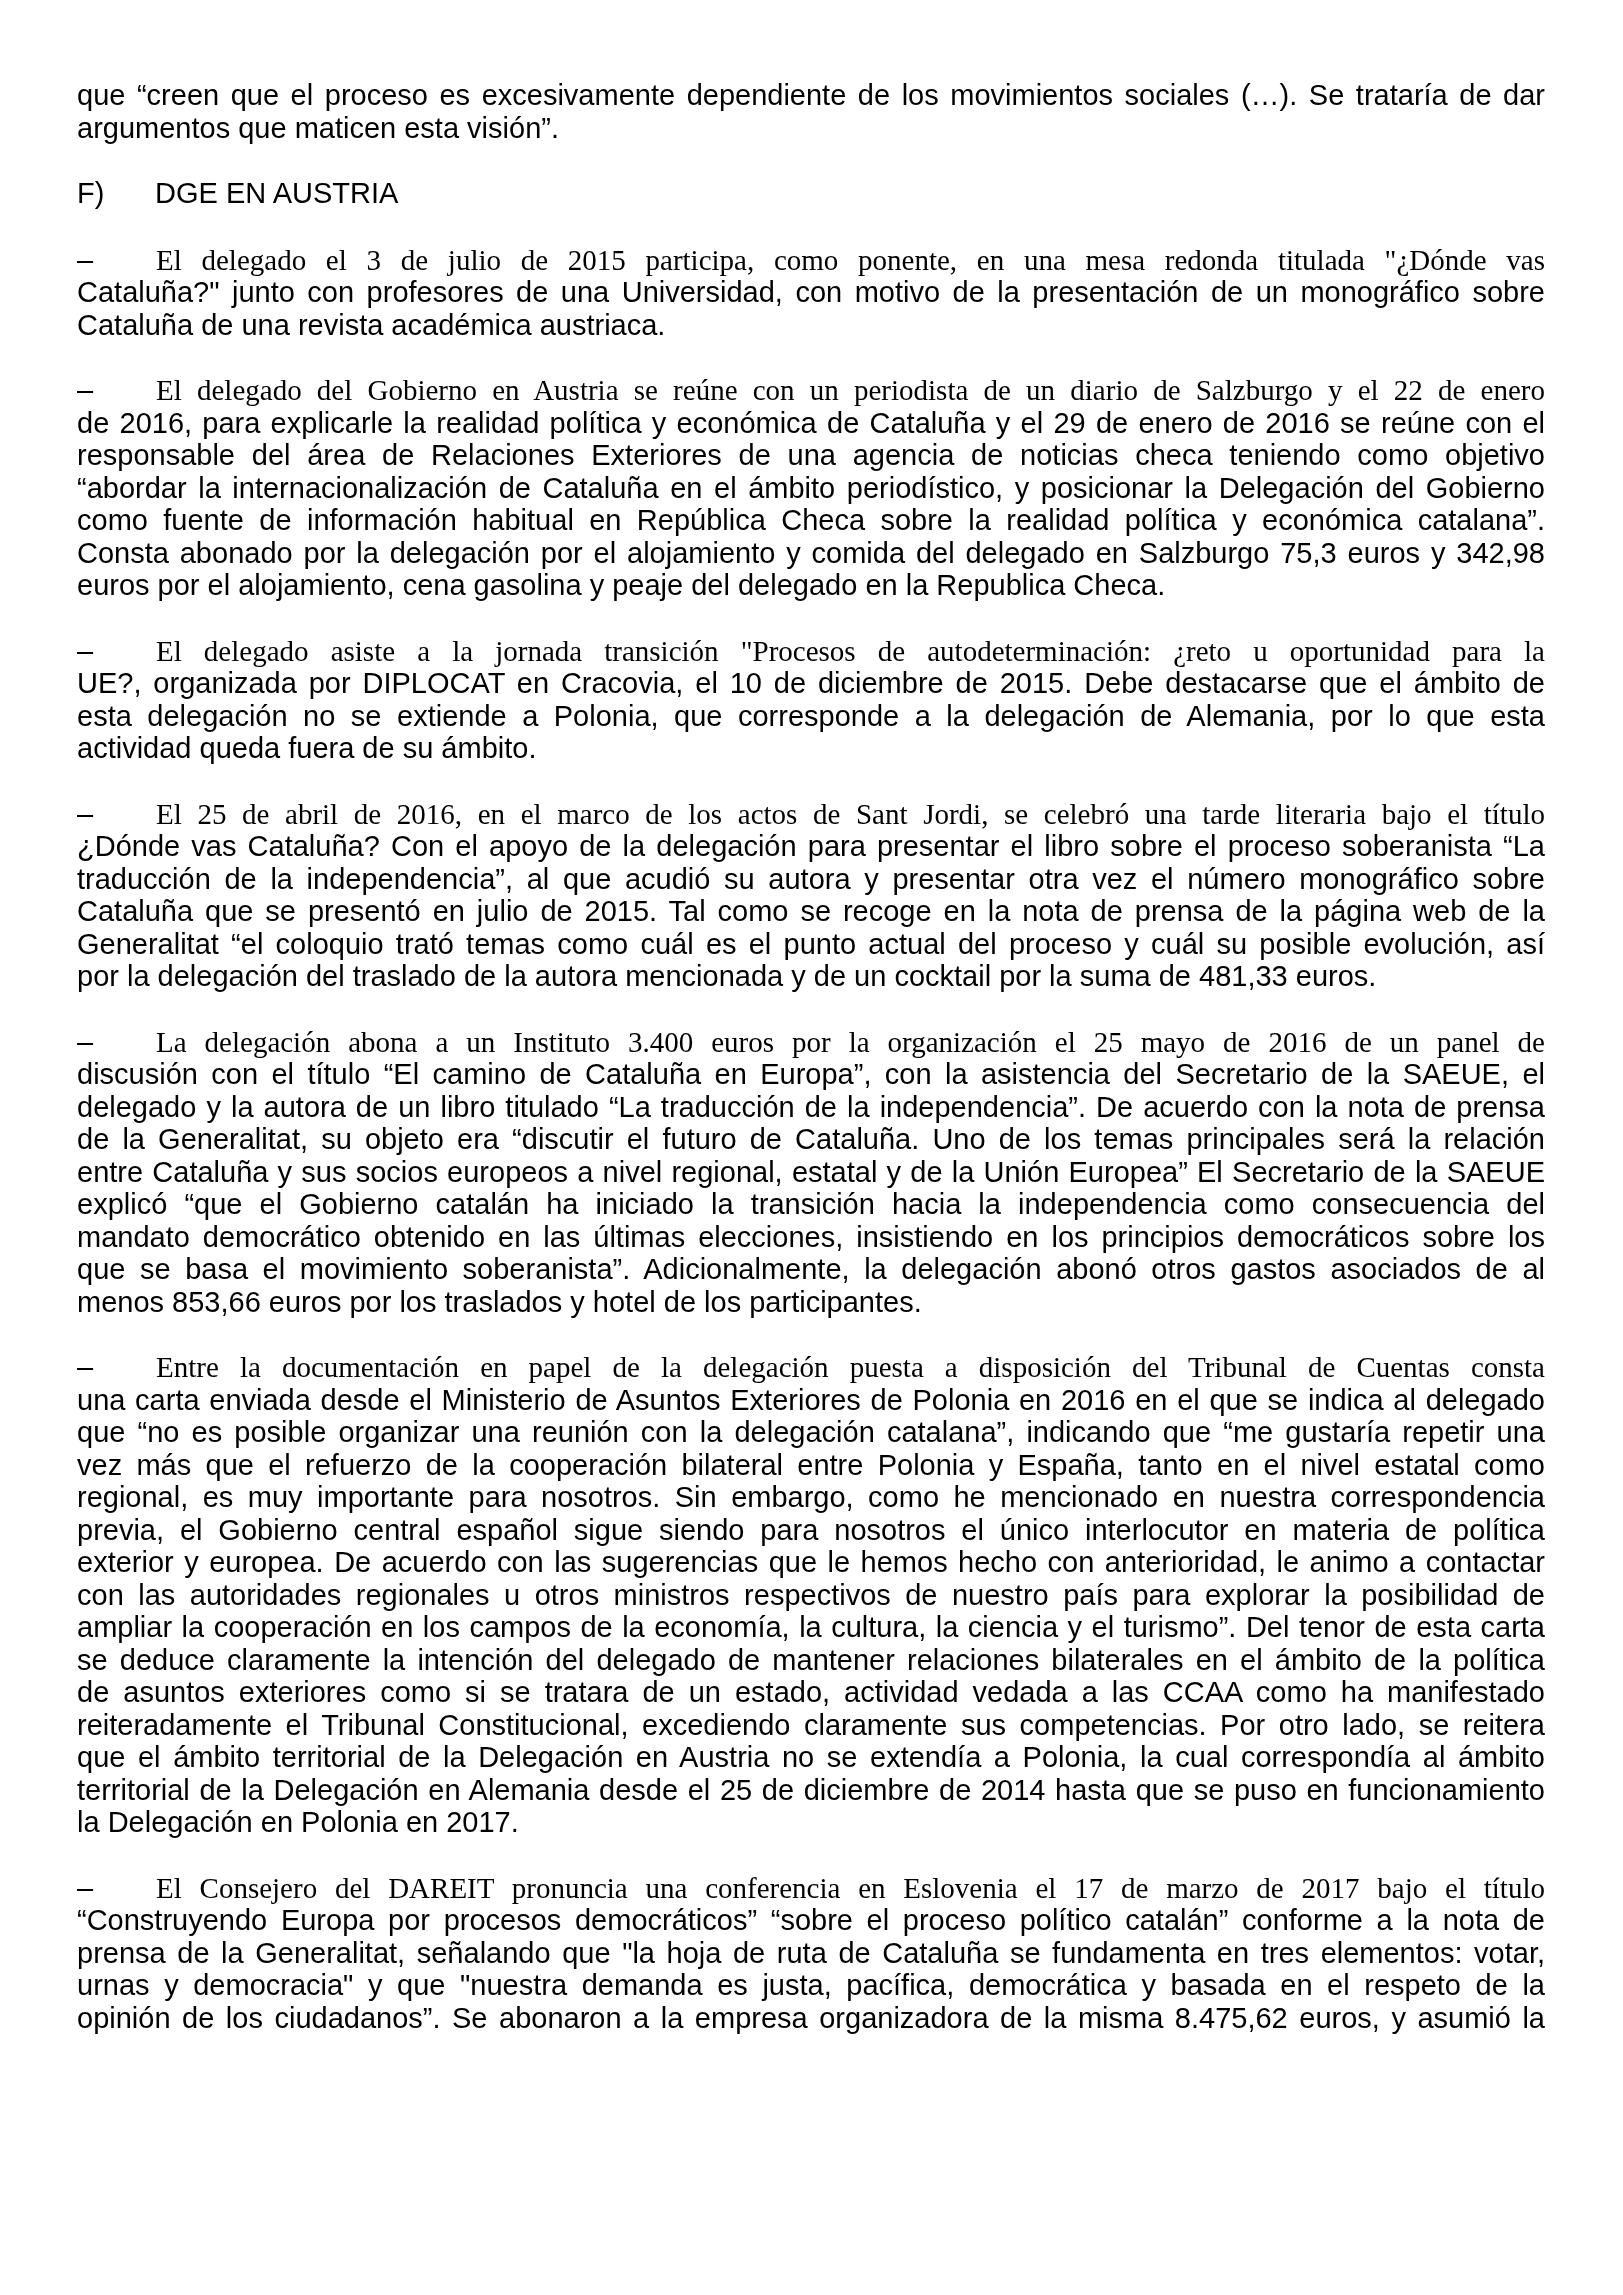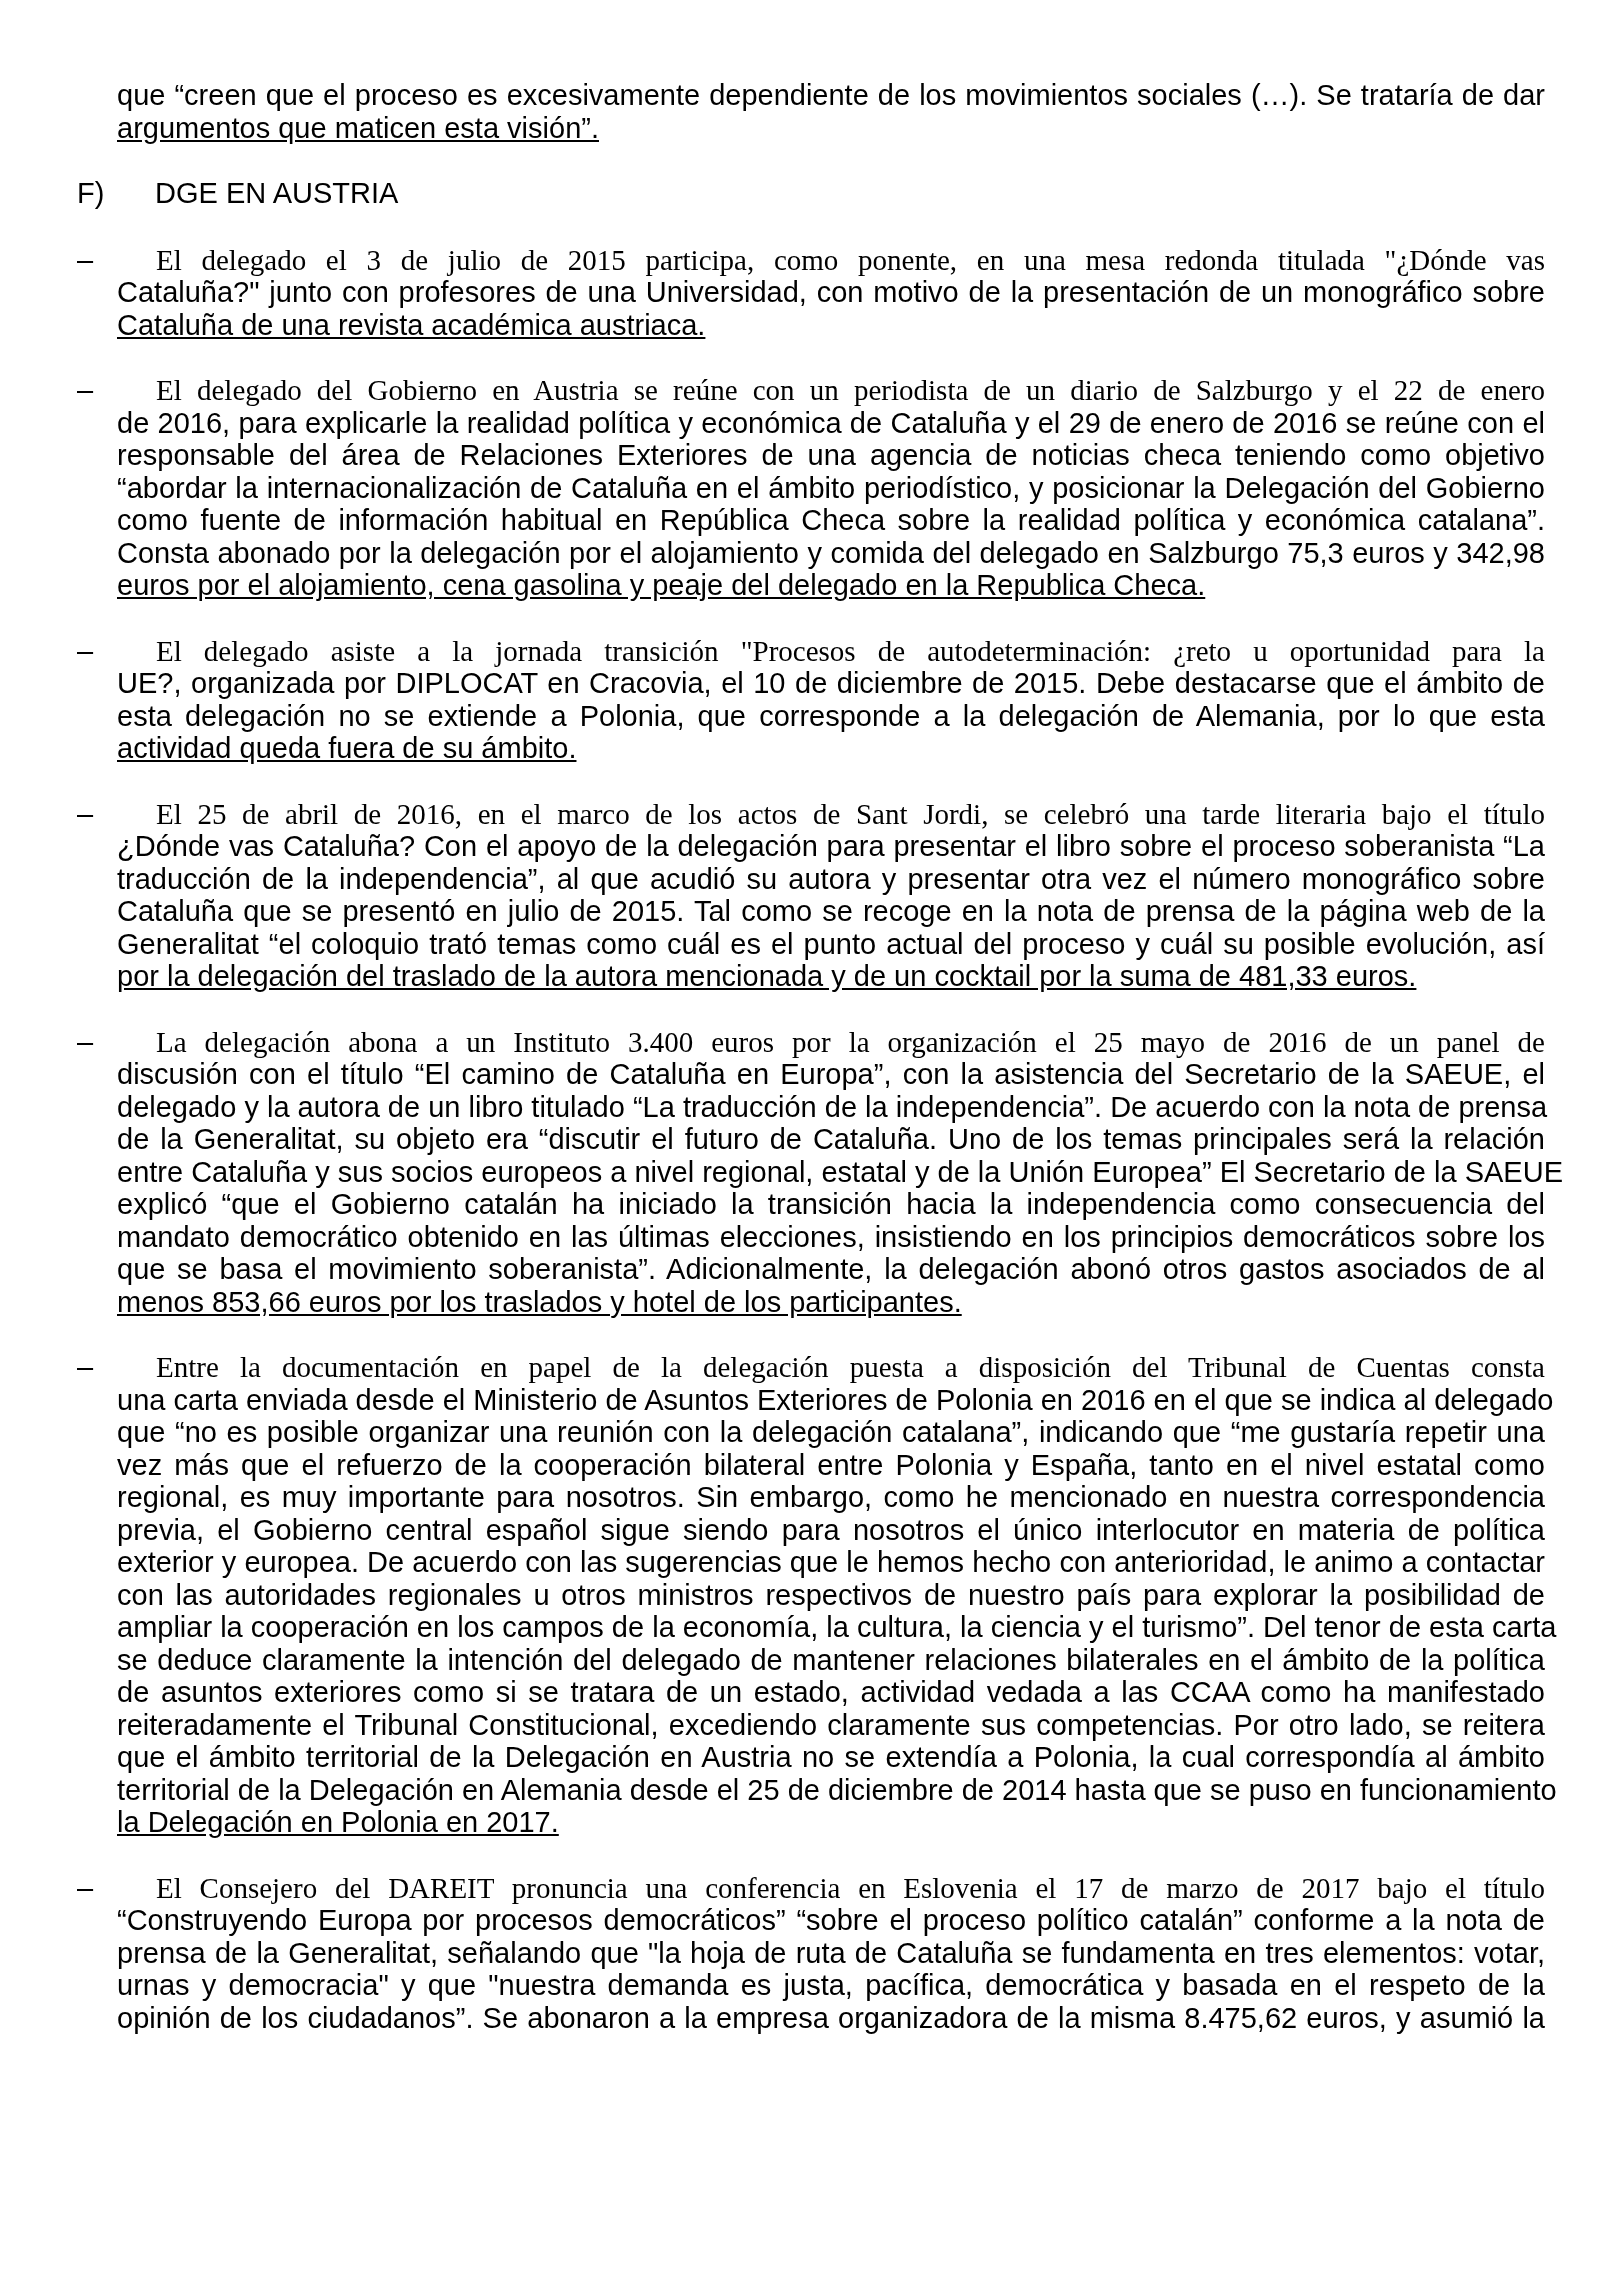--- a/index.html
+++ b/index.html
@@ -3,22 +3,22 @@
 <meta charset="utf-8">
 <style>
   html, body { margin: 0; padding: 0; background: #ffffff; }
   body { width: 1623px; height: 2295px; position: relative; overflow: hidden; }
   .page {
     position: absolute; left: 77px; top: 79px; width: 1468px;
     font-family: "Liberation Sans", sans-serif; font-size: 29px;
     line-height: 32.5px; color: #000000;
   }
   .para { margin: 0 0 33px 0; }
-  .line { display: block; white-space: nowrap; text-align: justify; text-align-last: justify; height: 32.5px; overflow: visible; margin-left: 40px; }
-  .line.last { text-align-last: left; text-decoration: underline; }
+  .line { display: block; white-space: nowrap; text-align: justify; text-align-last: justify; height: 32.5px; overflow: visible; }
+  .line.last { text-align-last: left; }
   .heading { display: flex; margin: 0 0 34px 0; }
   .heading .label { width: 78px; }
   .heading .title { text-decoration-thickness: 1.7px; text-underline-offset: 3.3px; }
   .first-line { display: flex; }
   .first-line .bullet { width: 79px; flex: 0 0 79px; }
   .first-line .rest { flex: 1 1 auto; text-align: justify; text-align-last: justify; white-space: nowrap; font-family: Liberation Serif, serif; }
 </style>
 </head>
 <body>
 

